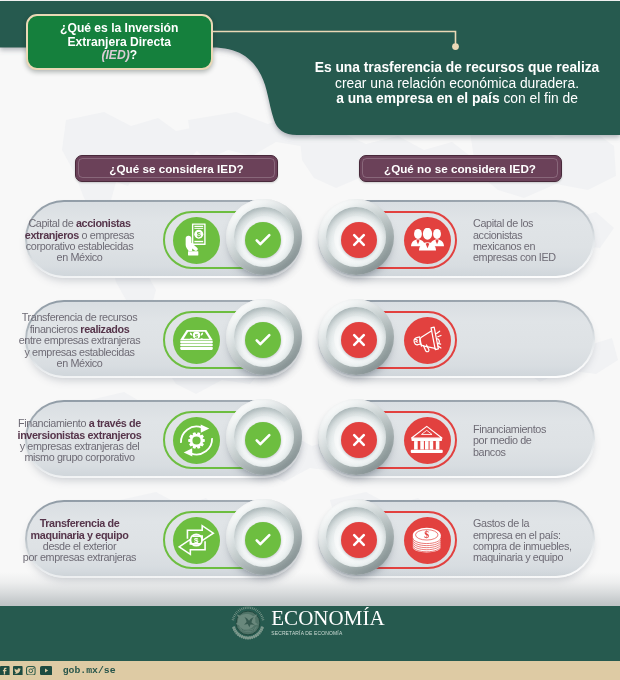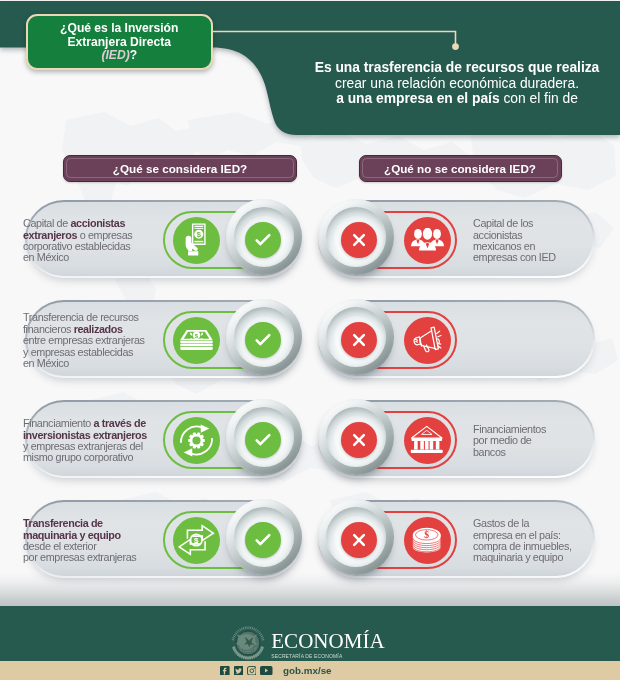--- a/index.html
+++ b/index.html
@@ -33,21 +33,21 @@
 
   
   .colPill{position:absolute;top:154.5px;height:27px;background:#6b4159;
     border:1.4px solid #48293a;border-radius:7px;box-sizing:border-box;
     display:flex;align-items:center;justify-content:center;
     box-shadow:0 1px 2px rgba(0,0,0,.18);}
   .colPill .inner{position:absolute;left:2.2px;top:2.2px;right:2.2px;bottom:2.2px;
     border:1px solid rgba(255,255,255,.20);border-radius:4.5px;pointer-events:none;}
   .colPill span{color:#fff;font-size:11.7px;font-weight:bold;letter-spacing:0px;
     position:relative;z-index:2;}
-  #pillLeft{left:63px;width:234px;align-items:center;}
+  #pillLeft{left:75px;width:203px;align-items:center;}
   #pillRight{left:358.5px;width:203px;}
 
   
   .card{position:absolute;width:277px;height:78px;border-radius:39px;box-sizing:border-box;
     border:2.1px solid transparent;
     background-image:
       linear-gradient(180deg,#d9dee2 0%,#e0e4e7 26%,#dee2e5 60%,#d8dde1 86%,#d0d6db 100%),
       linear-gradient(175deg,#8d99a4 0%,#a3acb4 22%,#c2c9ce 44%,#e2e6e9 64%,#f6f7f8 84%,#ffffff 100%);
     background-origin:padding-box,border-box;
     background-clip:padding-box,border-box;
@@ -86,38 +86,38 @@
     box-shadow:0 1px 3px rgba(90,105,120,.40),0 0 3px 1px rgba(255,255,255,.35);}
   .card.left .knob .k4{left:18.5px;top:23px;}
   .card.right .knob .k4{left:23px;top:23px;background:#e2413f;
     box-shadow:0 1px 3px rgba(90,105,120,.40),0 0 3px 1px rgba(255,255,255,.35);}
 
   
   .cardText{position:absolute;top:0;height:78px;display:flex;flex-direction:column;
     justify-content:center;color:#6e6b75;font-size:10.8px;line-height:11.45px;
     letter-spacing:-0.38px;}
   .cardText b{color:#56354b;font-weight:bold;}
-  .card.left .cardText{right:142px;width:135px;text-align:right;align-items:flex-start;}
+  .card.left .cardText{right:153px;width:135px;text-align:right;align-items:center;}
   .card.right .cardText{left:153px;width:122px;text-align:left;align-items:flex-start;}
   .cardText .ln{white-space:nowrap;}
 
   
   #footerShade{position:absolute;left:0;top:572px;width:620px;height:34px;
     background:linear-gradient(180deg,rgba(143,152,156,0) 0%,rgba(143,152,156,.10) 30%,rgba(143,152,156,.30) 62%,rgba(143,152,156,.52) 92%,rgba(143,152,156,.55) 100%);}
   #footerGreen{position:absolute;left:0;top:606px;width:620px;height:55px;background:#265a4f;}
   #footerBeige{position:absolute;left:0;top:661px;width:620px;height:19px;background:#decba4;}
   #brandWrap{position:absolute;left:0;top:606px;width:620px;height:55px;
-    display:flex;align-items:flex-end;justify-content:center;padding-right:5px;box-sizing:border-box;}
+    display:flex;align-items:flex-start;justify-content:center;padding-right:5px;box-sizing:border-box;}
   #seal{display:block;width:36px;height:36px;margin-right:5px;margin-top:-1px;}
   #brandText{display:flex;flex-direction:column;justify-content:center;margin-top:1.5px;}
   #brandText .b1{font-family:"Liberation Serif",serif;color:#ffffff;font-size:21.0px;
     line-height:20px;letter-spacing:0.05px;}
   #brandText .b2{color:#cfddd7;font-size:4.95px;line-height:8px;letter-spacing:0.17px;margin-top:2px;}
   #social{position:absolute;left:0;top:661px;width:552px;height:19px;
-    display:flex;align-items:center;justify-content:center;}
+    display:flex;align-items:center;font-family:Liberation Mono, monospace;}
   #social .si{display:block;line-height:0;margin-right:3.6px;}
   #social .site{color:#27554a;font-size:9.8px;font-weight:bold;margin-left:7px;letter-spacing:0px;}
 </style>
 </head>
 <body>
 
 <div id="page">
 
   <svg id="watermark" viewBox="0 0 620 680">
     <g fill="#f1f2f4">

